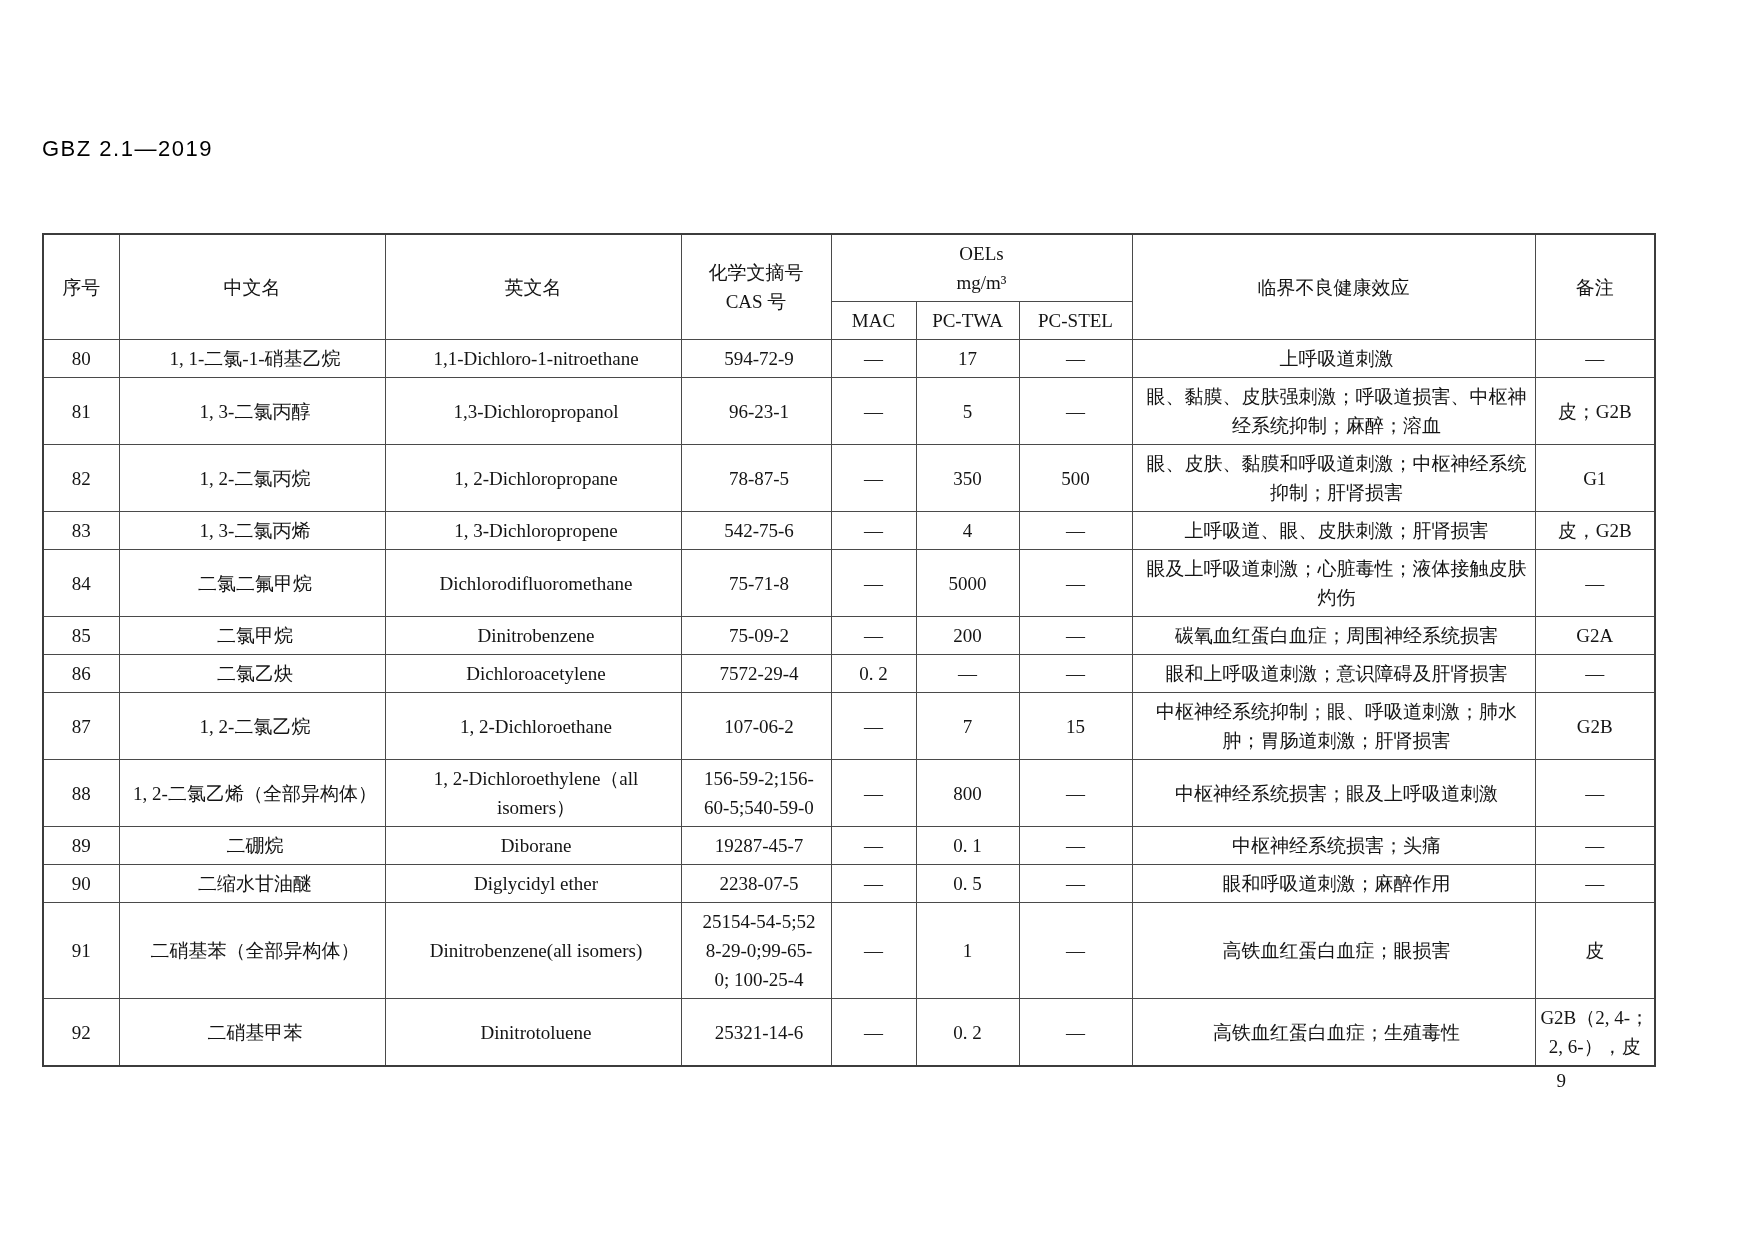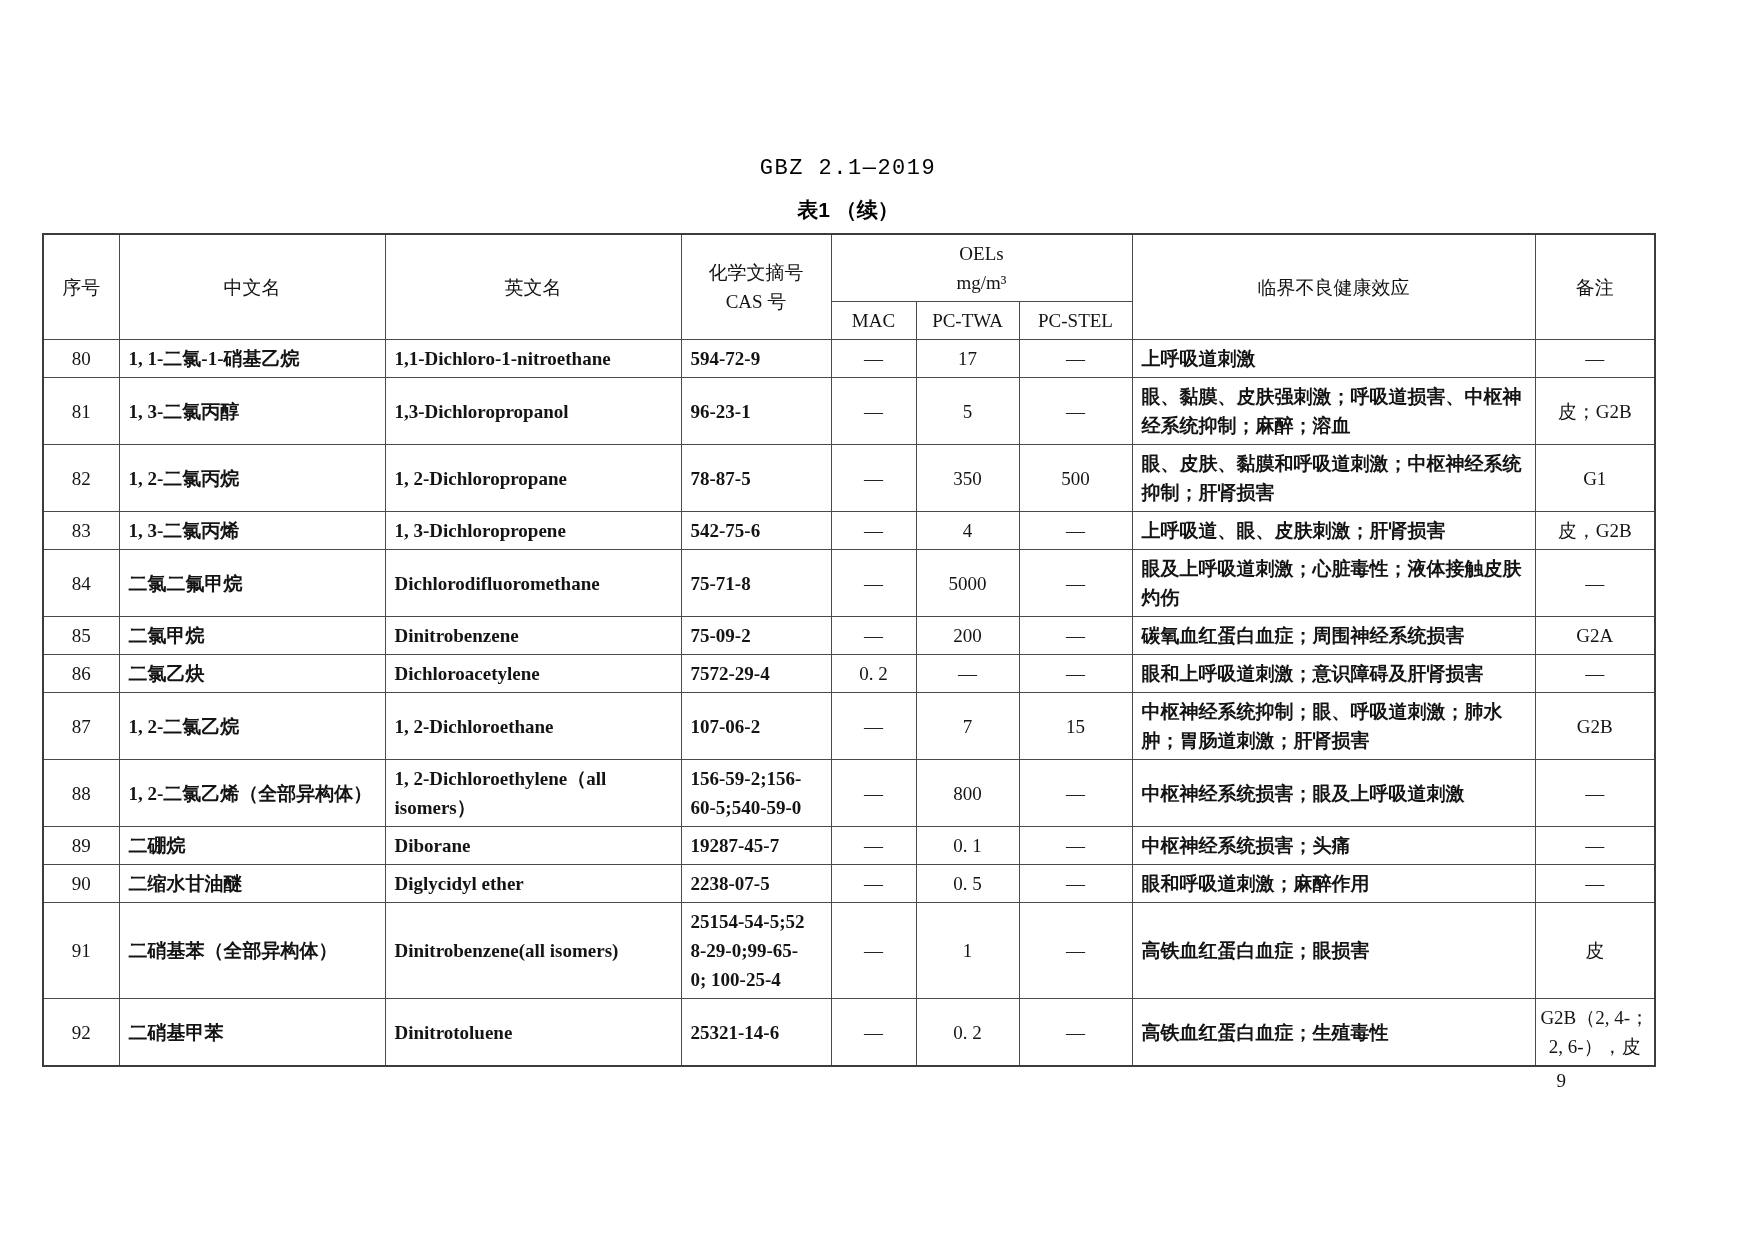--- a/index.html
+++ b/index.html
@@ -6,25 +6,24 @@
   html,body { background:#ffffff; }
   body {
     width:1755px; height:1241px;
     font-family:"Liberation Serif","DejaVu Serif",serif;
     color:#111111;
   }
   .page { position:relative; width:1755px; height:1241px; background:#ffffff; overflow:hidden; }
 
   .std-no {
     position:absolute; top:136px; left:42px; width:1612px;
-    text-align:center;
-    font-family:Liberation Mono, monospace;
+    text-align:left;
+    font-family:Liberation Sans, sans-serif;
     font-size:22px; letter-spacing:1.5px; color:#000000;
     white-space:pre;
-    margin-top:20px;
   }
   .tbl-title {
     position:absolute; top:196px; left:42px; width:1612px;
     text-align:center;
     font-family:"Liberation Sans","DejaVu Sans",sans-serif;
     font-weight:600; font-size:21px; color:#000000;
   }
 
   table.oel {
     position:absolute; top:233px; left:42px; width:1612px;
@@ -37,35 +36,34 @@
     font-weight:normal;
     vertical-align:middle;
     line-height:29px;
     padding:4px 6px;
   }
   .oel thead th { text-align:center; }
   .oel thead tr.top th { height:64px; }
   .oel thead tr.sub th { height:38px; padding:2px; }
   .pre { white-space:pre-line; }
   td.c { text-align:center; padding:4px 2px; }
-  td.l { text-align:left; padding:4px 3px 4px 9px;font-weight:bold; }
+  td.l { text-align:center; padding:4px 3px 4px 9px; }
   .page-no {
     position:absolute; top:1070px; left:42px; width:1612px;
     text-align:right; padding-right:88px;
     font-size:19px; color:#141414;
   }
 </style>
 </head>
 <body>
 
 <div class="page">
 
   <div class="std-no">GBZ 2.1—2019</div>
 
-  <div class="tbl-title">表1 （续）</div>
 
   <table class="oel">
     <colgroup>
       <col style="width:76px">
       <col style="width:266px">
       <col style="width:296px">
       <col style="width:150px">
       <col style="width:85px">
       <col style="width:103px">
       <col style="width:113px">

